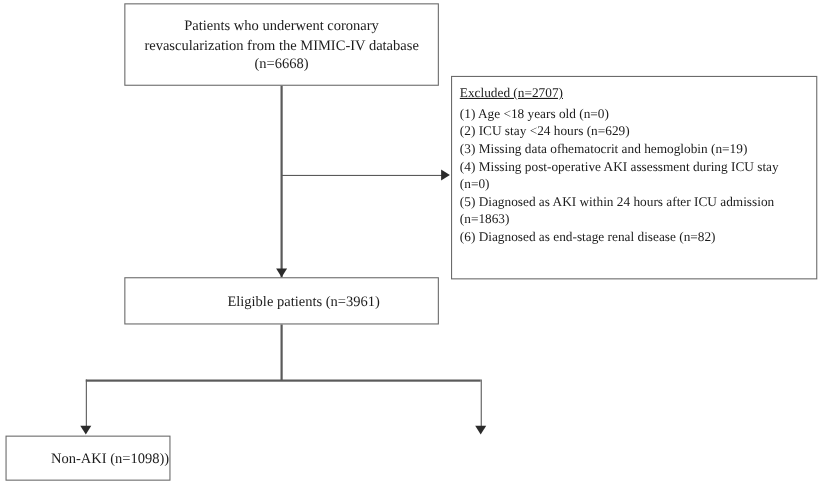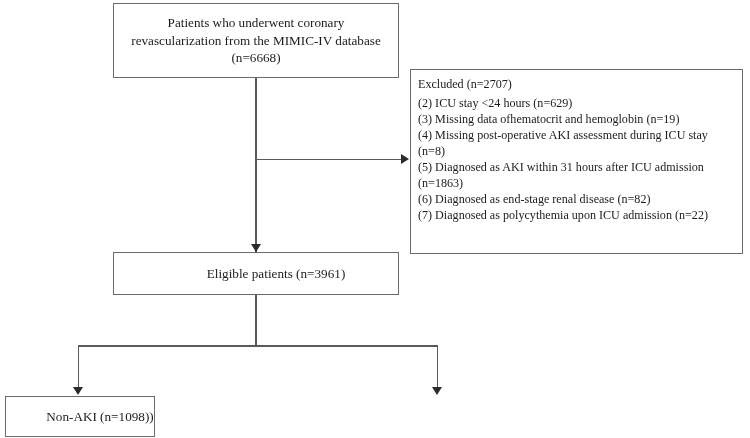--- a/index.html
+++ b/index.html
@@ -32,21 +32,21 @@
 
   
   #box-source   { left: 113px; top: 3px;   width: 286px; height: 75px;  font-size: 13.2px; padding: 0 16px; }
   #box-excluded { left: 410px; top: 69px;  width: 333px; height: 185px;
                   justify-content: flex-start; align-items: flex-start;
                   text-align: left; font-size: 12.1px; padding: 7px 6px 0 7px; }
   #box-eligible { left: 113px; top: 252px; width: 286px; height: 43px;  font-size: 13.2px; }
   #box-nonaki   { left: 5px;   top: 396px; width: 150px; height: 41px;  font-size: 13.2px; }
   #box-aki      { left: 352px; top: 396px; width: 171px; height: 41px;  font-size: 13.2px; }
 
-  .excl-title { margin: 0 0 3px 0; }
+  .excl-title { margin: 0 0 3px 0; text-decoration: underline; }
   .excl-list  { margin: 0; padding: 0; list-style: none; }
   .excl-list li { margin: 0; padding: 0; }
 
   
   .line-v, .line-h {
     position: absolute;
     background: #5a5a5a;
   }
   .line-v { width: 1.4px; }
   .line-h { height: 1.4px; }
@@ -88,26 +88,26 @@
 <div id="canvas">
 
   <div class="box" id="box-source">
     <span>Patients who underwent coronary revascularization from the MIMIC-IV database (n=6668)</span>
   </div>
 
   <div class="box" id="box-excluded">
     <div>
       <p class="excl-title">Excluded (n=2707)</p>
       <ul class="excl-list">
+        <li>(1) Age &lt;18 years old (n=0)</li>
         <li>(2) ICU stay &lt;24 hours (n=629)</li>
         <li>(3) Missing data ofhematocrit and hemoglobin (n=19)</li>
-        <li>(4) Missing post-operative AKI assessment during ICU stay (n=8)</li>
-        <li>(5) Diagnosed as AKI within 31 hours after ICU admission (n=1863)</li>
+        <li>(4) Missing post-operative AKI assessment during ICU stay (n=0)</li>
+        <li>(5) Diagnosed as AKI within 24 hours after ICU admission (n=1863)</li>
         <li>(6) Diagnosed as end-stage renal disease (n=82)</li>
-        <li>(7) Diagnosed as polycythemia upon ICU admission (n=22)</li>
       </ul>
     </div>
   </div>
 
   <div class="box" id="box-eligible">
     <span>Eligible patients (n=3961)</span>
   </div>
 
   <div class="box" id="box-nonaki">
     <span>Non-AKI (n=1098))</span>

